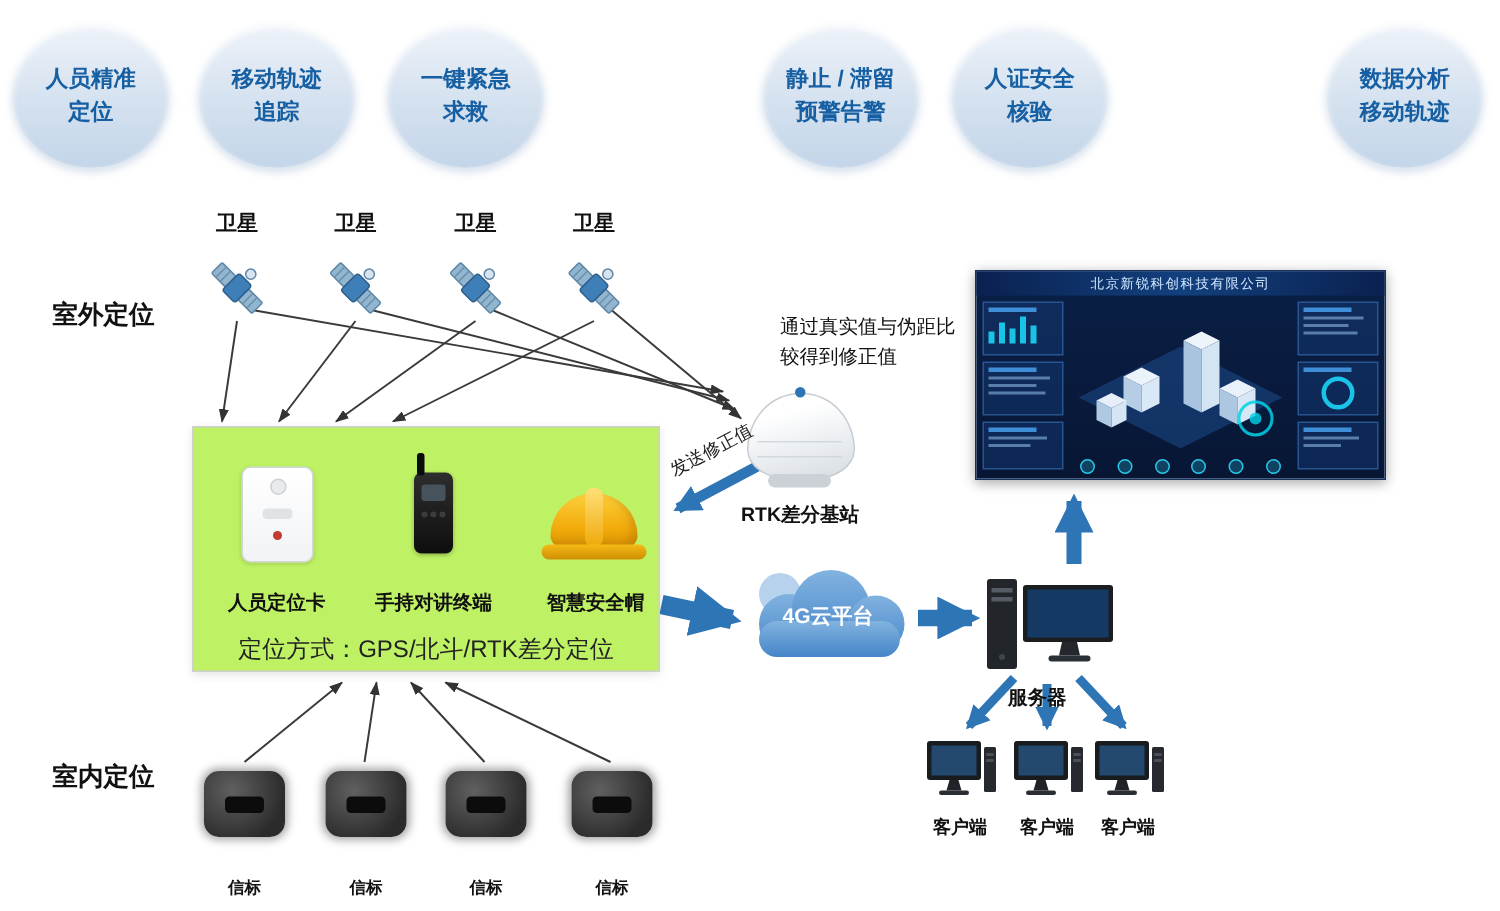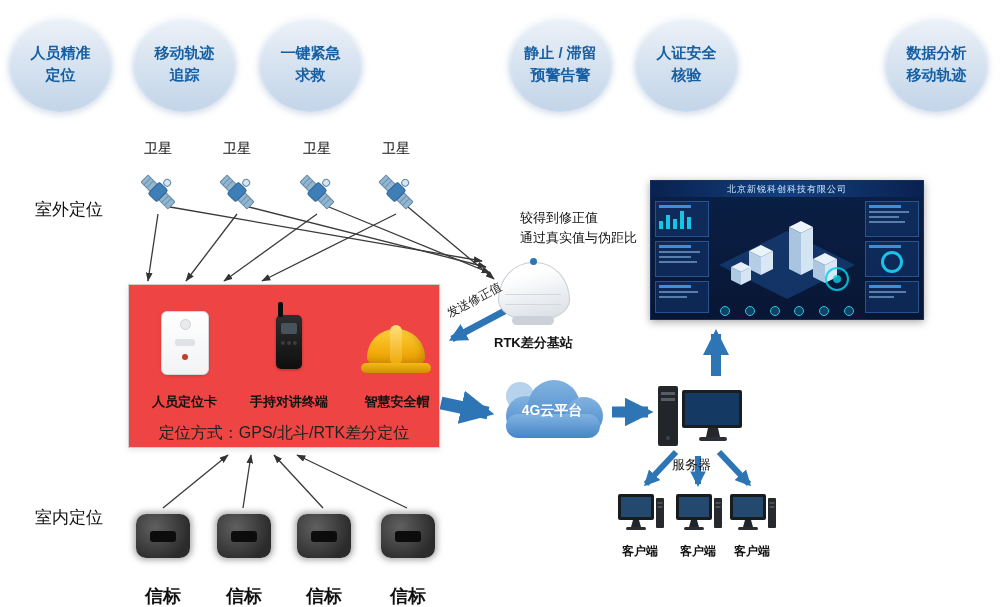--- a/index.html
+++ b/index.html
@@ -10,27 +10,27 @@
   .abs{position:absolute;}
   
   .badge{
     position:absolute;top:16px;width:105px;height:96px;border-radius:50%;
     background:linear-gradient(180deg,#eef3f9 0%,#d4e1ef 55%,#c3d5e9 100%);
     box-shadow:0 3px 6px rgba(110,145,185,.28), inset 0 2px 4px rgba(255,255,255,.9);
     display:flex;flex-direction:column;align-items:center;justify-content:center;
     color:#165fa3;font-weight:bold;font-size:15px;line-height:22px;text-align:center;
   }
   
-  .lbl{position:absolute;font-weight:normal;color:#111;}
+  .lbl{position:absolute;font-weight:bold;color:#111;}
   .zone{font-size:17px;}
   .satlbl{font-size:14px;width:60px;text-align:center;}
   .devlbl{position:absolute;font-weight:bold;font-size:13px;text-align:center;color:#111;}
   
   .devbox{
-    position:absolute;left:128px;top:284px;width:310px;height:162px;background:#ef4444;
+    position:absolute;left:128px;top:284px;width:310px;height:162px;background:#bef264;
     border:1px solid #cfcfcf;box-shadow:0 2px 6px rgba(0,0,0,.10);
   }
   .caption{position:absolute;left:0;top:138px;width:100%;text-align:center;font-size:16px;color:#222;}
   
   .card{position:absolute;left:32px;top:26px;width:46px;height:62px;border:1px solid #d3d7da;border-radius:6px;
     background:linear-gradient(180deg,#ffffff,#f1f3f5);box-shadow:0 1px 3px rgba(0,0,0,.15);}
   .card .hole{position:absolute;left:50%;top:7px;width:9px;height:9px;margin-left:-5px;border-radius:50%;
     background:#e8eaec;border:1px solid #cdd2d6;}
   .card .logo{position:absolute;left:50%;top:27px;width:20px;height:7px;margin-left:-10px;border-radius:3px;background:#dfe3e6;}
   .card .dot{position:absolute;left:50%;top:42px;width:6px;height:6px;margin-left:-3px;border-radius:50%;background:#c23b2e;}
@@ -72,21 +72,21 @@
   .bars{display:flex;align-items:flex-end;gap:3px;height:18px;margin-top:2px;}
   .bars i{display:block;width:4px;background:#19c3e6;}
   .donut{width:16px;height:16px;border:3px solid #1ac3e8;border-radius:50%;margin:2px auto;}
   .dash-bot{position:absolute;left:62px;bottom:3px;width:148px;display:flex;justify-content:space-around;}
   .dash-bot i{display:block;width:8px;height:8px;border-radius:50%;border:1px solid #27c8ea;background:rgba(39,200,234,.25);}
   
   .beacon{position:absolute;top:514px;width:54px;height:44px;border-radius:10px;
     background:radial-gradient(circle at 35% 30%,#606060,#2b2b2b 75%);
     box-shadow:0 0 6px 2px rgba(60,60,60,.45);}
   .beacon .slot{position:absolute;left:50%;top:50%;width:26px;height:11px;margin:-5px 0 0 -13px;border-radius:3px;background:#0c0c0c;}
-  .beaconlbl{position:absolute;top:584px;width:60px;text-align:center;font-size:18px;font-weight:bold;color:#111;}
+  .beaconlbl{position:absolute;top:584px;width:60px;text-align:center;font-size:11px;font-weight:bold;color:#111;}
   
   .clientlbl{position:absolute;top:543px;width:60px;text-align:center;font-size:12px;font-weight:bold;color:#111;font-family:Liberation Serif, serif;}
   svg{display:block;}
 </style>
 </head>
 <body>
 
 <div id="stage">
 
   <svg class="abs" style="left:0;top:0;" width="1000" height="607" viewBox="0 0 1000 607">
@@ -219,22 +219,22 @@
         <div class="ridge"></div>
         <div class="brim"></div>
     </div>
     <span class="devlbl" style="left:13px;top:108px;width:85px">人员定位卡</span>
     <span class="devlbl" style="left:112px;top:108px;width:96px">手持对讲终端</span>
     <span class="devlbl" style="left:228px;top:108px;width:80px">智慧安全帽</span>
     <div class="caption">定位方式：GPS/北斗/RTK差分定位</div>
   </div>
 
   <div class="note">
+    <div>通过真实值与伪距比</div>
     <div>较得到修正值</div>
-    <div>通过真实值与伪距比</div>
   </div>
   <div class="rtk">
     <div class="dome"></div>
     <div class="ridge" style="top:36px"></div>
     <div class="ridge" style="top:46px"></div>
     <div class="tip"></div>
     <div class="base"></div>
   </div>
   <span class="lbl" style="left:494px;top:334px;font-size:13px;font-weight:600">RTK差分基站</span>
   <span class="sendlbl">发送修正值</span>

